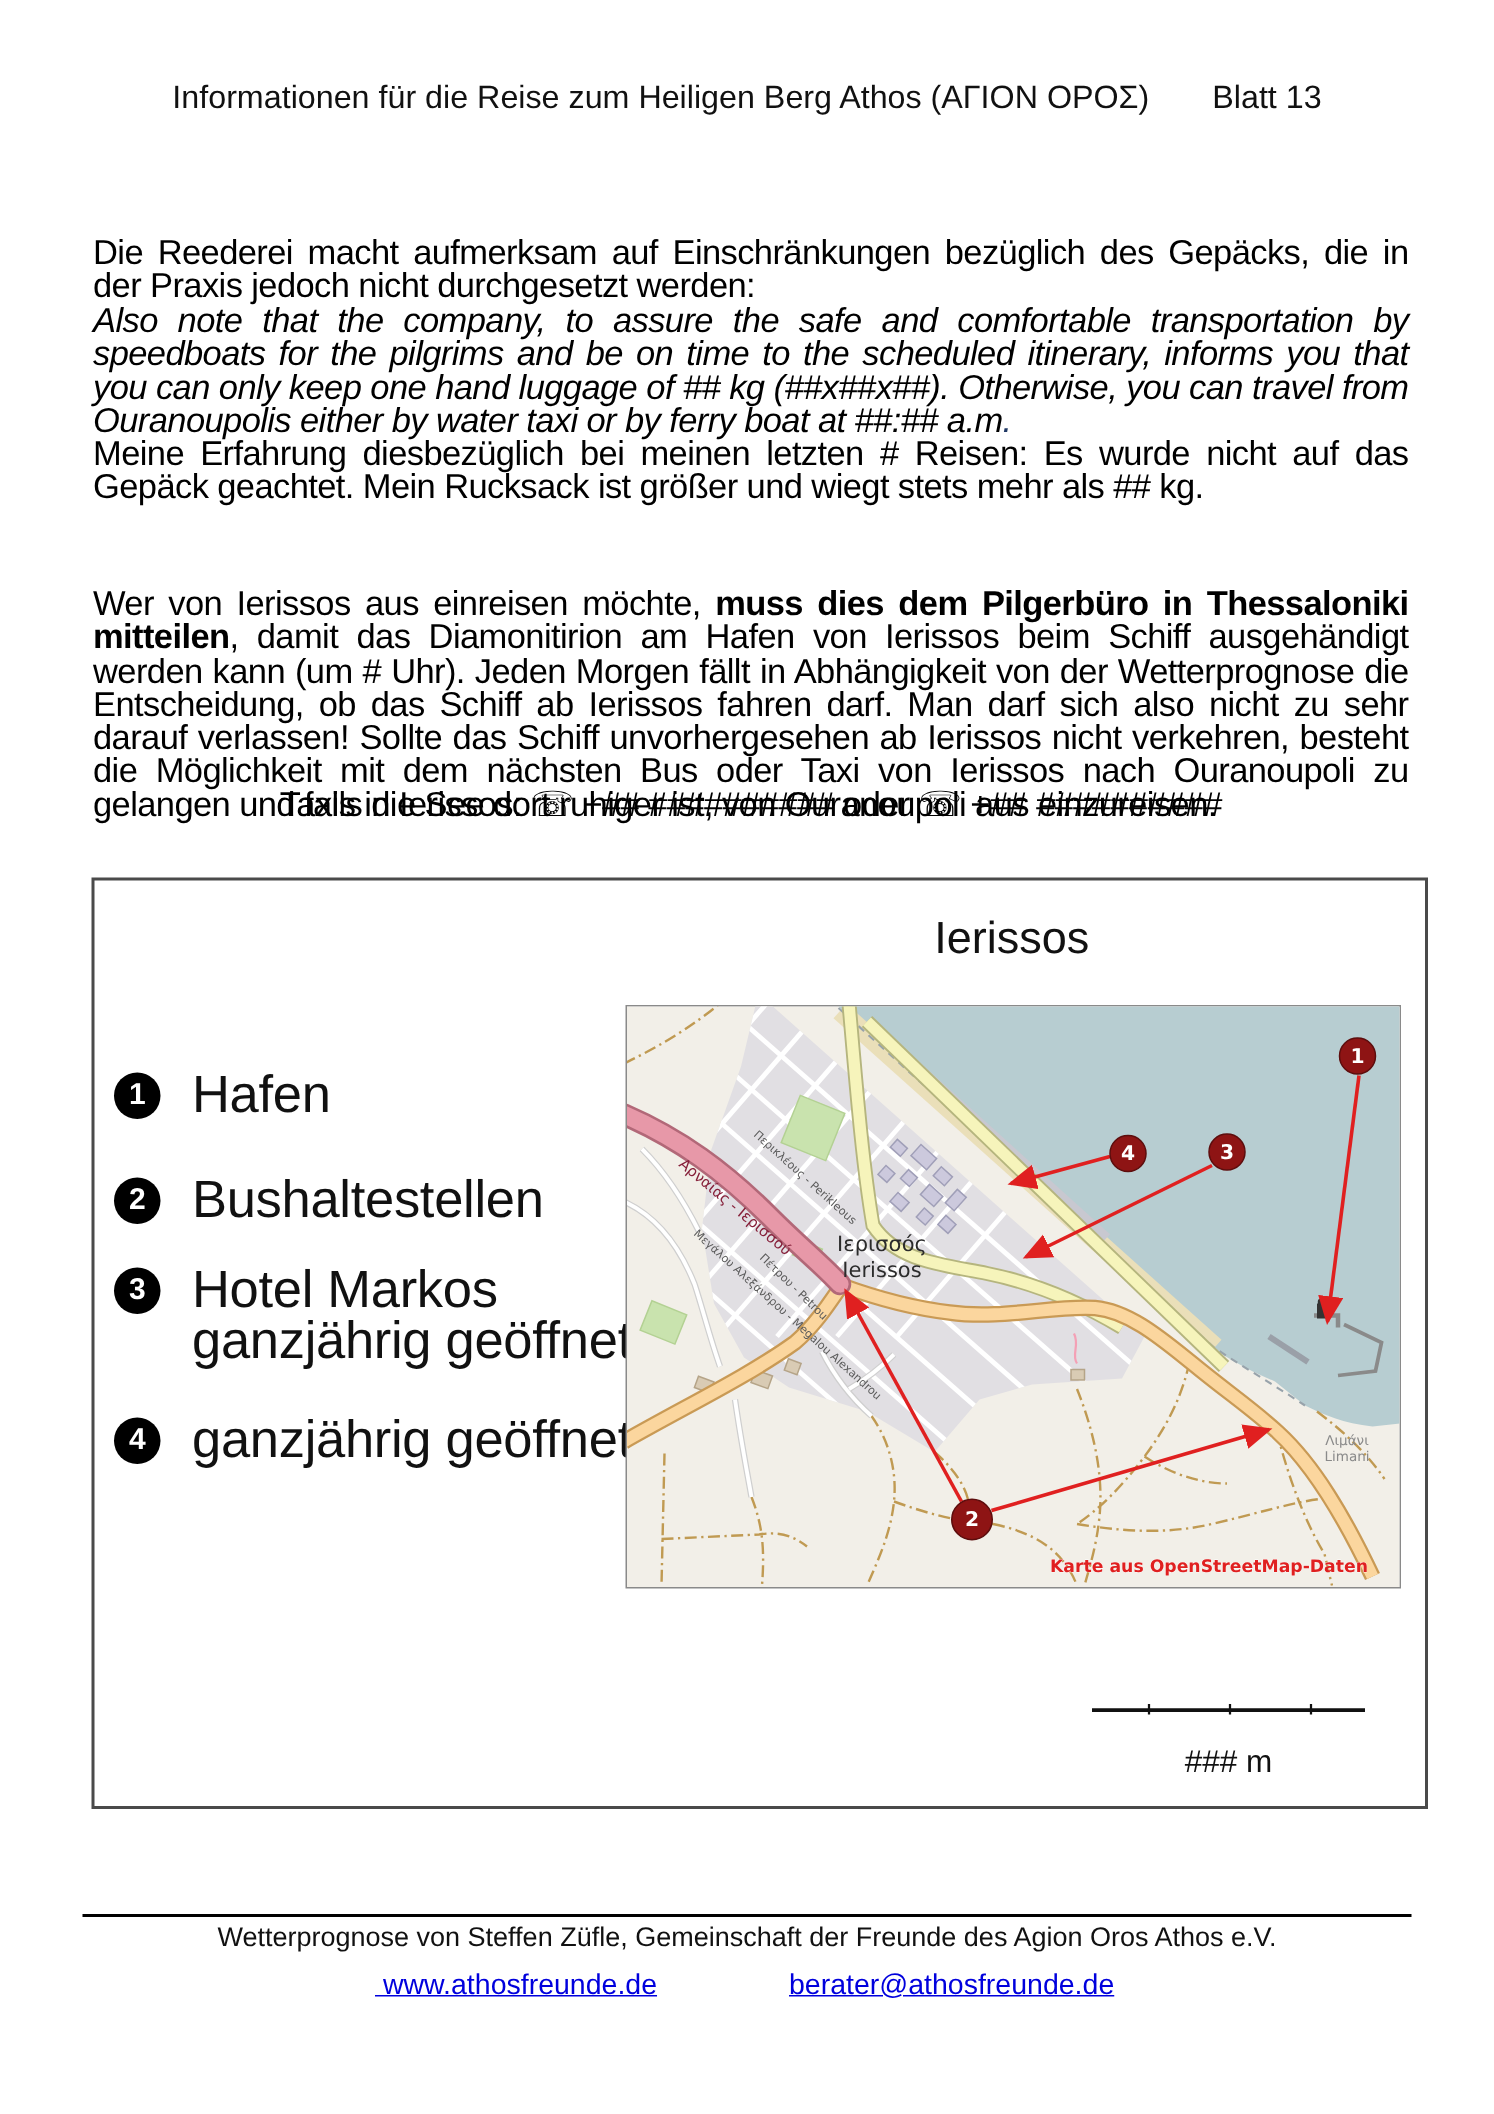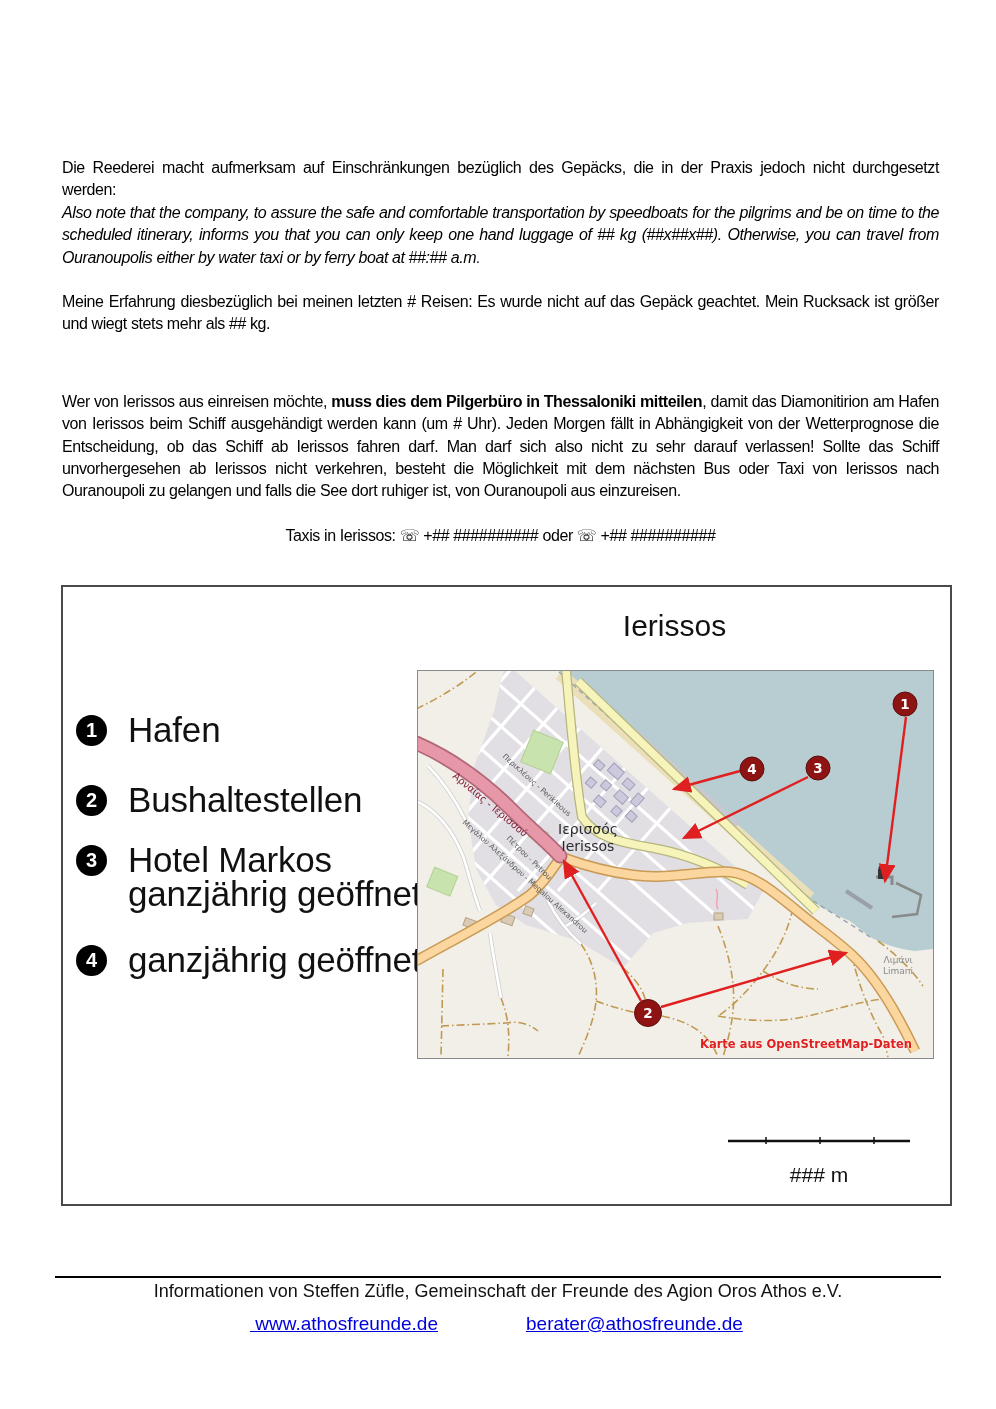--- a/index.html
+++ b/index.html
@@ -5,21 +5,21 @@
   html,body{margin:0;padding:0;}
   body{
     width:996px;height:1409px;position:relative;background:#ffffff;
     font-family:"Liberation Sans",sans-serif;color:#000;overflow:hidden;
   }
   .abs{position:absolute;}
   
   .doc-header{top:50px;left:0;width:996px;text-align:center;font-size:21.5px;line-height:30px;color:#111;}
   .doc-header .sheet{margin-left:42px;}
   
-  .para{left:62px;width:877px;text-align:justify;font-size:16px;line-height:22.3px;letter-spacing:-0.4px;color:#000;}
+  .para{left:62px;width:877px;text-align:justify;font-size:23px;line-height:22.3px;letter-spacing:-0.4px;color:#000;}
   .italic{font-style:italic;}
   .navy{color:#1f3864;}
   .b{font-weight:bold;}
   
   .figure{left:61px;top:585px;width:887px;height:617px;border:2px solid #4a4a4a;background:#fff;}
   .fig-title{left:354px;top:22px;width:515px;text-align:center;font-size:30px;color:#111;}
   .legend-item{left:13px;display:flex;align-items:flex-start;gap:21px;}
   .badge{width:31px;height:31px;border-radius:50%;background:#000;color:#fff;font-size:20px;font-weight:bold;
          display:flex;align-items:center;justify-content:center;flex:0 0 31px;margin-top:2px;}
   .legend-text{font-size:35px;line-height:34px;color:#111;letter-spacing:-0.2px;}
@@ -31,20 +31,23 @@
   .footer-text{left:0;top:1281px;width:996px;text-align:center;font-size:18px;color:#111;}
   .flink{font-size:19px;color:#0000dd;text-decoration:underline;white-space:pre;top:1313px;}
   .flink-web{left:250px;}
   .flink-mail{left:526px;}
   svg text{font-family:"DejaVu Sans",sans-serif;}
 </style>
 </head>
 <body>
 
 <div class="abs doc-header">
+  <div>
+    <span>Informationen für die Reise zum Heiligen Berg Athos (ΑΓΙΟΝ ΟΡΟΣ)</span><span class="sheet">Blatt  13</span>
+  </div>
 </div>
 
 <div class="abs para" style="top:157px;">Die Reederei macht aufmerksam auf Einschränkungen bezüglich des Gepäcks, die in der Praxis jedoch nicht durchgesetzt werden:</div>
 <div class="abs para italic" style="top:202px;">
   <span> Also note that the company, to assure the safe and comfortable transportation by speedboats for the pilgrims and be on time to the scheduled itinerary, informs you that you can only keep one hand luggage of ## kg (##x##x##). Otherwise, you can travel from Ouranoupolis either by water taxi or by ferry boat at ##:## a.m</span><span class="navy">.</span>
 </div>
 <div class="abs para" style="top:291px;">Meine Erfahrung diesbezüglich bei meinen letzten # Reisen: Es wurde nicht auf das Gepäck geachtet. Mein Rucksack ist größer und wiegt stets mehr als ## kg.</div>
 
 <div class="abs para" style="top:391px;">
   <span>Wer von Ierissos aus einreisen möchte, </span><span class="b">muss dies dem Pilgerbüro in Thessaloniki mitteilen</span><span>, damit das Diamonitirion am Hafen von Ierissos beim Schiff ausgehändigt werden kann (um # Uhr). Jeden Morgen fällt in Abhängigkeit von der Wetterprognose die Entscheidung, ob das Schiff ab Ierissos fahren darf. Man darf sich also nicht zu sehr darauf verlassen! Sollte das Schiff unvorhergesehen ab Ierissos nicht verkehren, besteht die Möglichkeit mit dem nächsten Bus oder Taxi von Ierissos nach Ouranoupoli zu gelangen und falls die See dort ruhiger ist, von Ouranoupoli aus einzureisen.</span>
@@ -236,15 +239,15 @@
       <line x1="38" y1="3" x2="38" y2="10" stroke="#111" stroke-width="1.5"></line>
       <line x1="92" y1="3" x2="92" y2="10" stroke="#111" stroke-width="1.5"></line>
       <line x1="146" y1="3" x2="146" y2="10" stroke="#111" stroke-width="1.5"></line>
     </svg>
   </div>
   <div class="abs scale-label">### m</div>
 
 </div>
 
 <div class="abs footer-rule"></div>
-<div class="abs footer-text">Informationen von Steffen Züfle, Gemeinschaft der Freunde des Agion Oros Athos e.V.</div>
+<div class="abs footer-text">Wetterprognose von Steffen Züfle, Gemeinschaft der Freunde des Agion Oros Athos e.V.</div>
 <a class="abs flink flink-web" href="#"> www.athosfreunde.de</a>
 <a class="abs flink flink-mail" href="#">berater@athosfreunde.de</a>
 
 </body></html>

